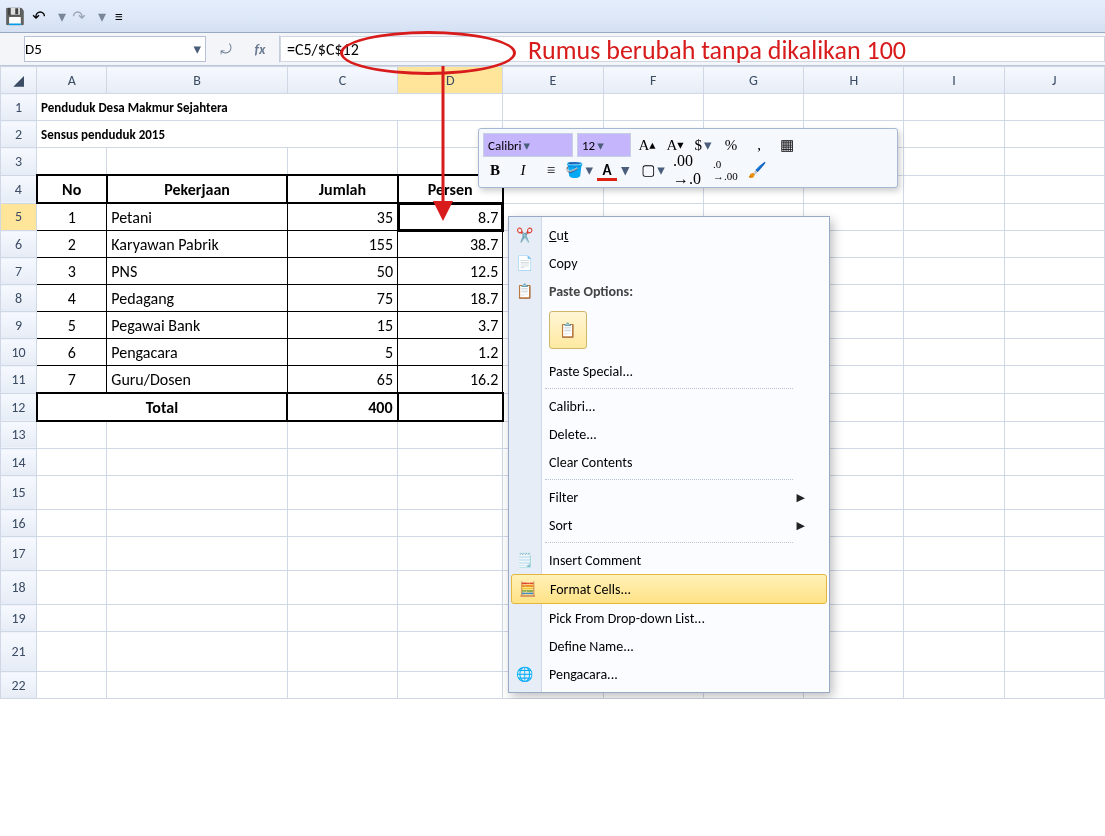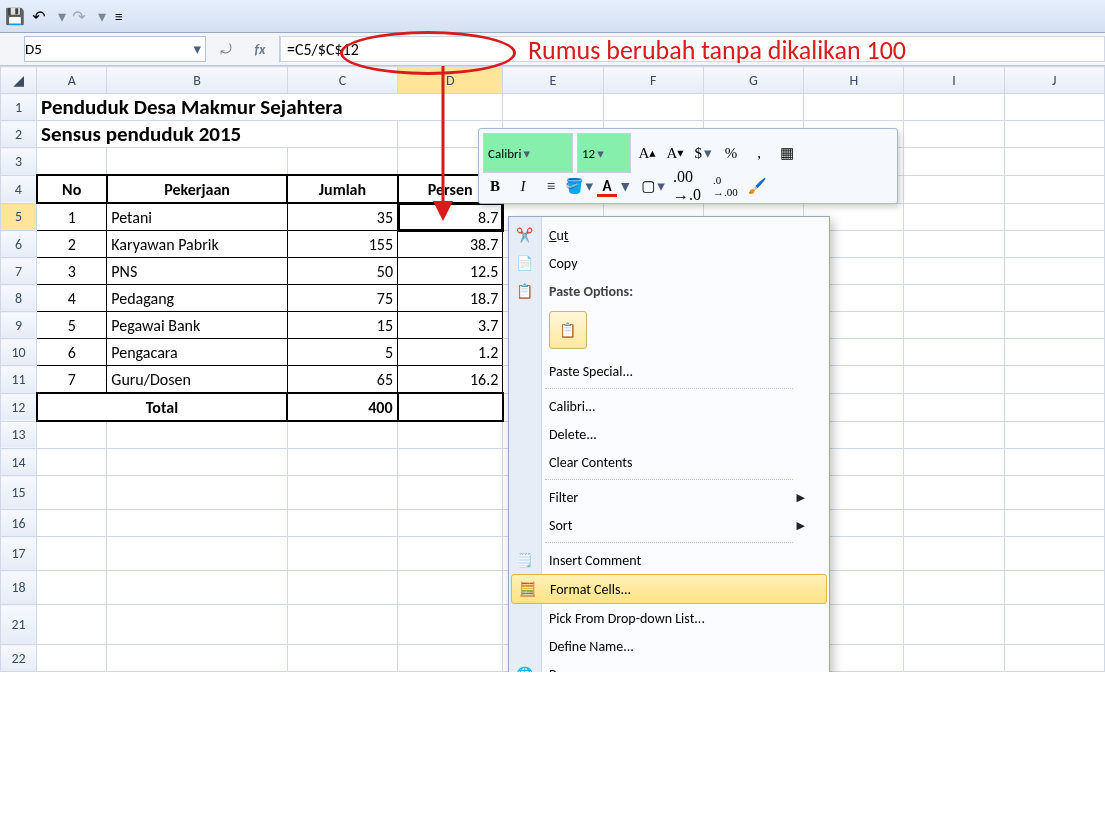--- a/index.html
+++ b/index.html
@@ -18,31 +18,31 @@
   .grid th{background:linear-gradient(#f6f9fe,#e6ecf6);font-weight:normal;color:#3b4c63;font-size:14px;}
   .grid th.rowh{width:34px;text-align:center;}
   .grid th.colh{text-align:center;}
   .grid th.active{background:#ffe59a;}
   .grid th.rowh.active{background:#ffe59a;}
   .col-A{width:70px;text-align:center;}
   .col-B{width:180px;}
   .col-C{width:110px;text-align:right;}
   .col-D{width:105px;text-align:right;}
   .col-rest{width:100px;}
-  .title-row td{font-weight:bold;font-size:21px;}
+  .title-row td{font-weight:bold;font-size:13px;}
   .tbl-hdr td{font-weight:bold;text-align:center;border:2px solid #000;}
   .datarow td{border:1px solid #000;}
   .datarow td.r{text-align:right;}
   .datarow td.c{text-align:center;}
   .totalrow td{border:2px solid #000;font-weight:bold;text-align:center;}
   .sel{outline:3px solid #000;outline-offset:-2px;}
   
   .mini-tb{position:absolute;left:478px;top:62px;width:410px;background:#f5f8fd;border:1px solid #a6b7d4;border-radius:3px;padding:4px;box-shadow:2px 3px 6px rgba(0,0,0,.2);}
   .mini-tb .row{display:flex;align-items:center;gap:4px;margin-bottom:2px;}
-  .mini-tb .ctrl{border:1px solid #c6d0e0;background:#86efac;height:22px;display:flex;align-items:center;padding:8px 4px;font-size:13px;}
+  .mini-tb .ctrl{border:1px solid #c6d0e0;background:#c4b5fd;height:22px;display:flex;align-items:center;padding:0 4px;font-size:13px;}
   .mini-tb .dd{color:#4a5d7a;margin-left:2px;}
   .mini-tb .btn{width:24px;height:22px;display:flex;align-items:center;justify-content:center;font-size:15px;font-family:"Times New Roman",serif;}
   .mini-tb .btn-wide{width:auto;padding:0 4px;}
   .mini-tb .under-a{position:relative;font-weight:bold;font-family:Calibri;}
   .mini-tb .under-a::after{content:"";position:absolute;left:2px;right:2px;bottom:0;height:3px;background:#d21;}
   
   .ctx{position:absolute;left:508px;top:150px;width:320px;background:#fafcff;border:1px solid #97a9c5;box-shadow:3px 4px 10px rgba(0,0,0,.25);font-size:14px;}
   .ctx .strip{position:absolute;left:0;top:0;bottom:0;width:32px;background:#e7edf7;border-right:1px solid #cfd8e8;}
   .ctx ul{list-style:none;margin:0;padding:4px 0;position:relative;}
   .ctx li{display:flex;align-items:center;height:28px;padding-left:40px;padding-right:24px;position:relative;}
@@ -334,20 +334,33 @@
           <td></td>
           <td></td>
           <td></td>
           <td></td>
           <td></td>
           <td></td>
           <td></td>
         </tr>
     <tr style="height:34px">
           <th class="rowh">18</th>
+          <td></td>
+          <td></td>
+          <td></td>
+          <td></td>
+          <td></td>
+          <td></td>
+          <td></td>
+          <td></td>
+          <td></td>
+          <td></td>
+        </tr>
+    <tr>
+          <th class="rowh">19</th>
           <td></td>
           <td></td>
           <td></td>
           <td></td>
           <td></td>
           <td></td>
           <td></td>
           <td></td>
           <td></td>
           <td></td>

